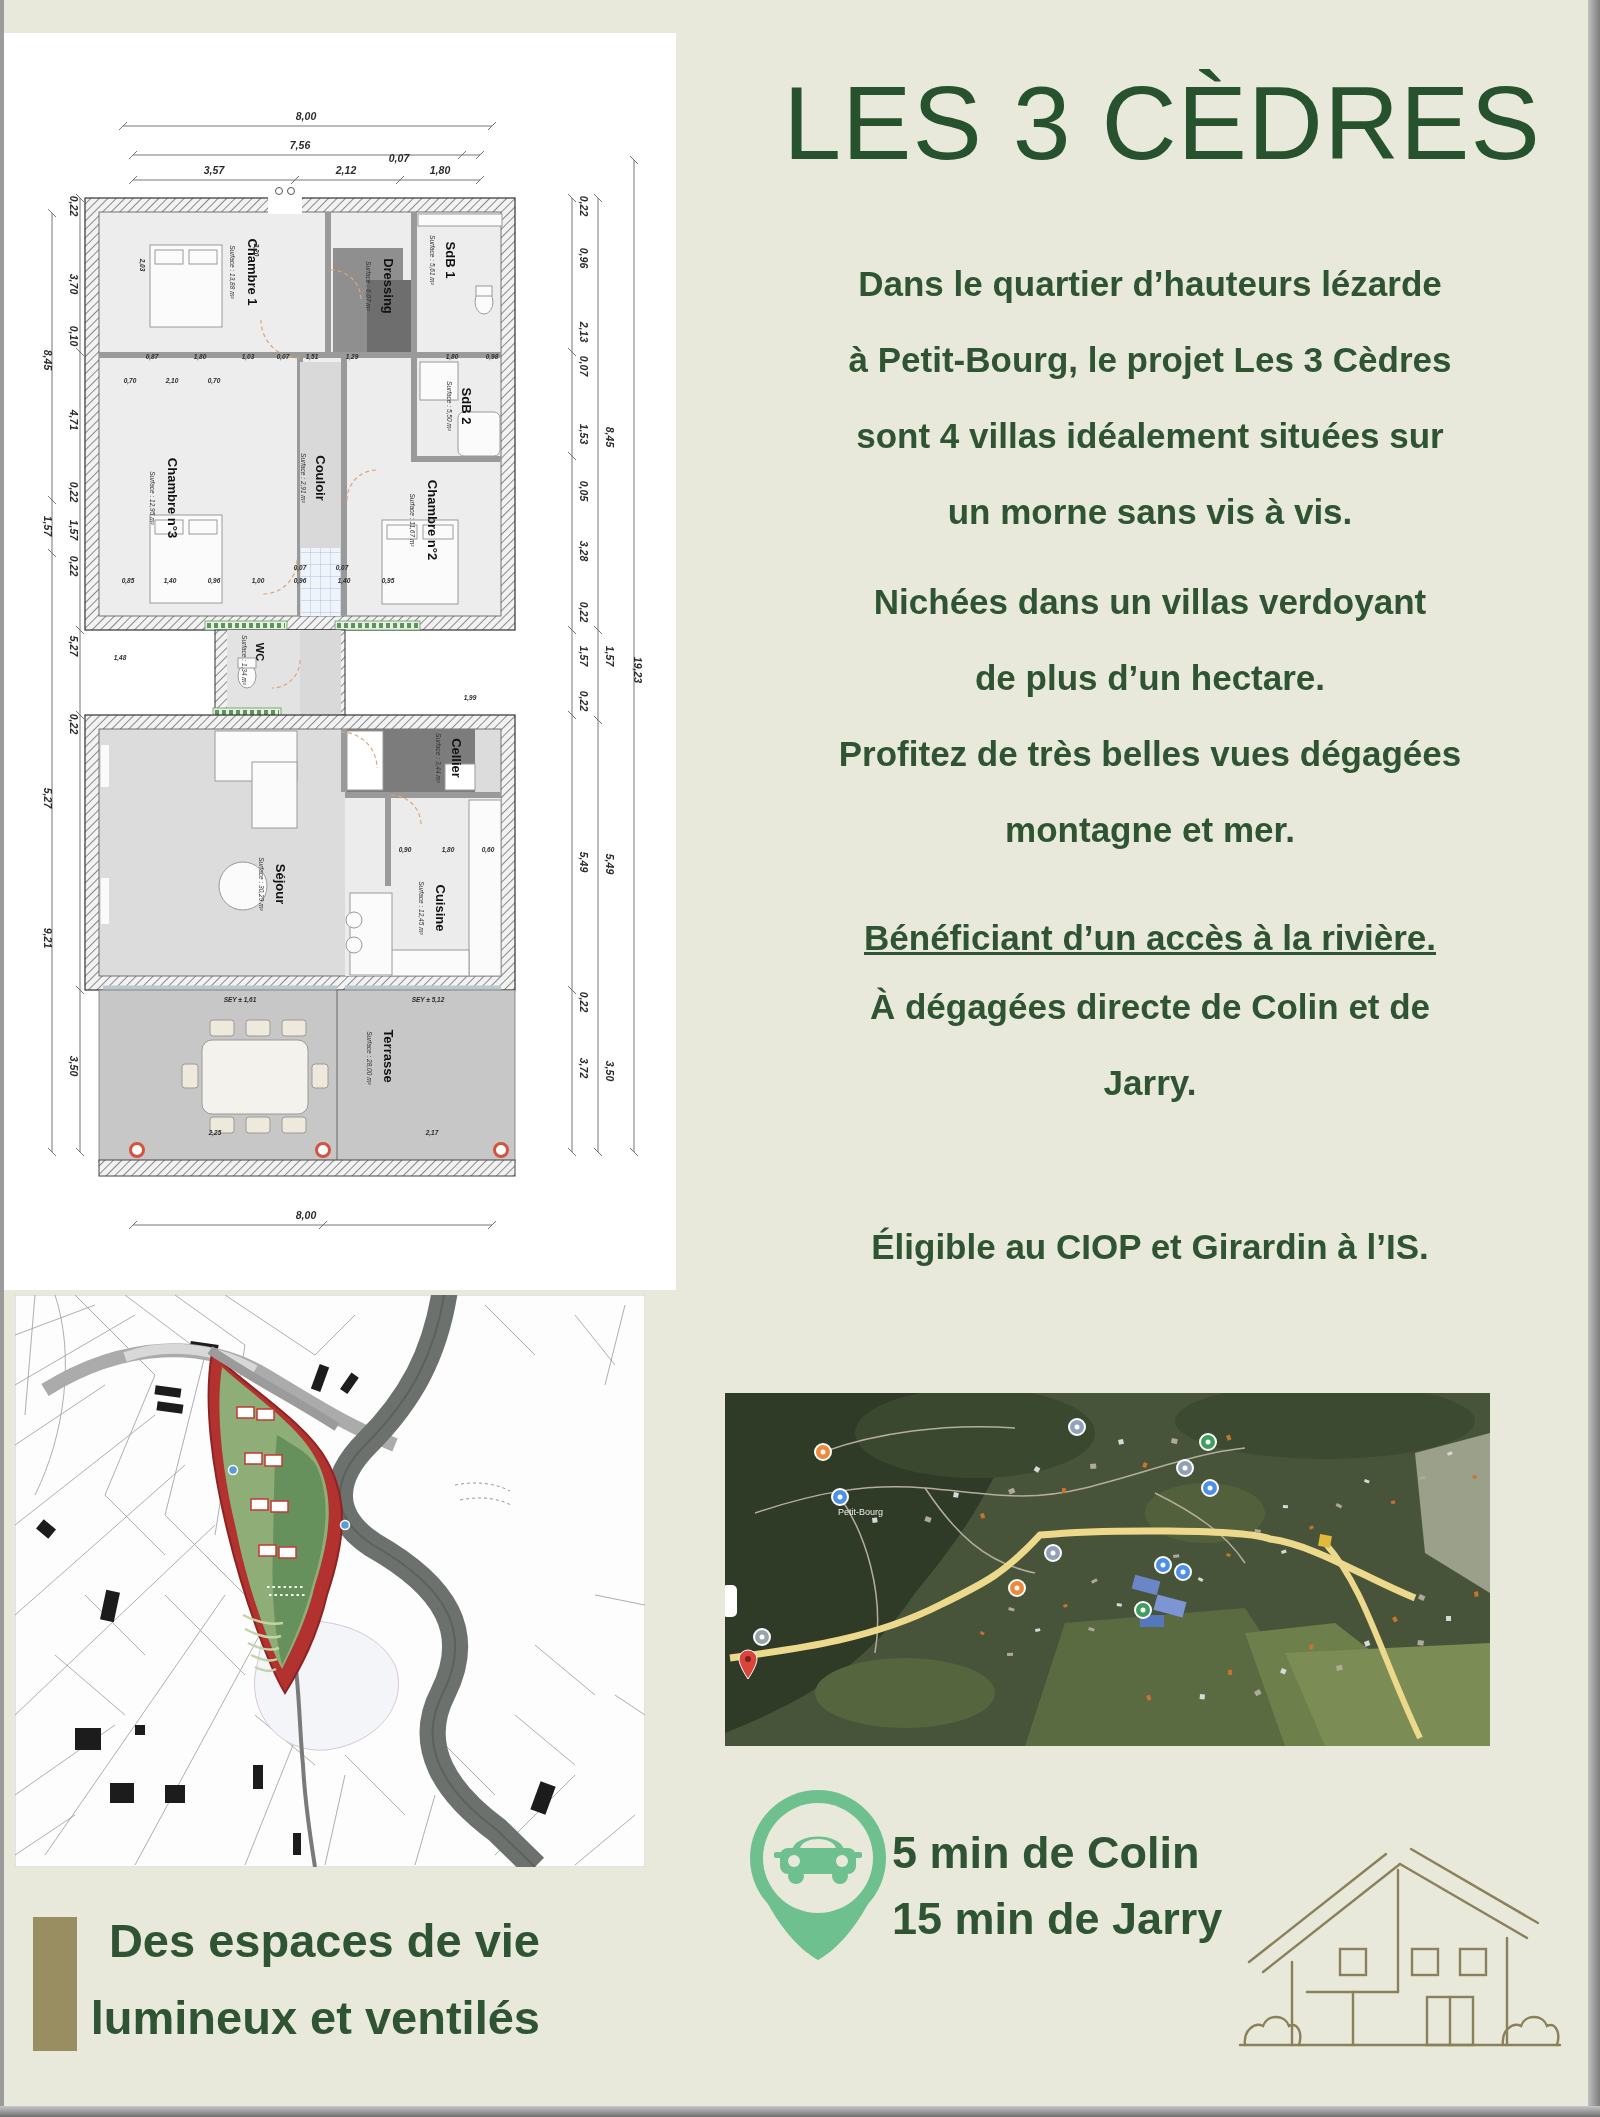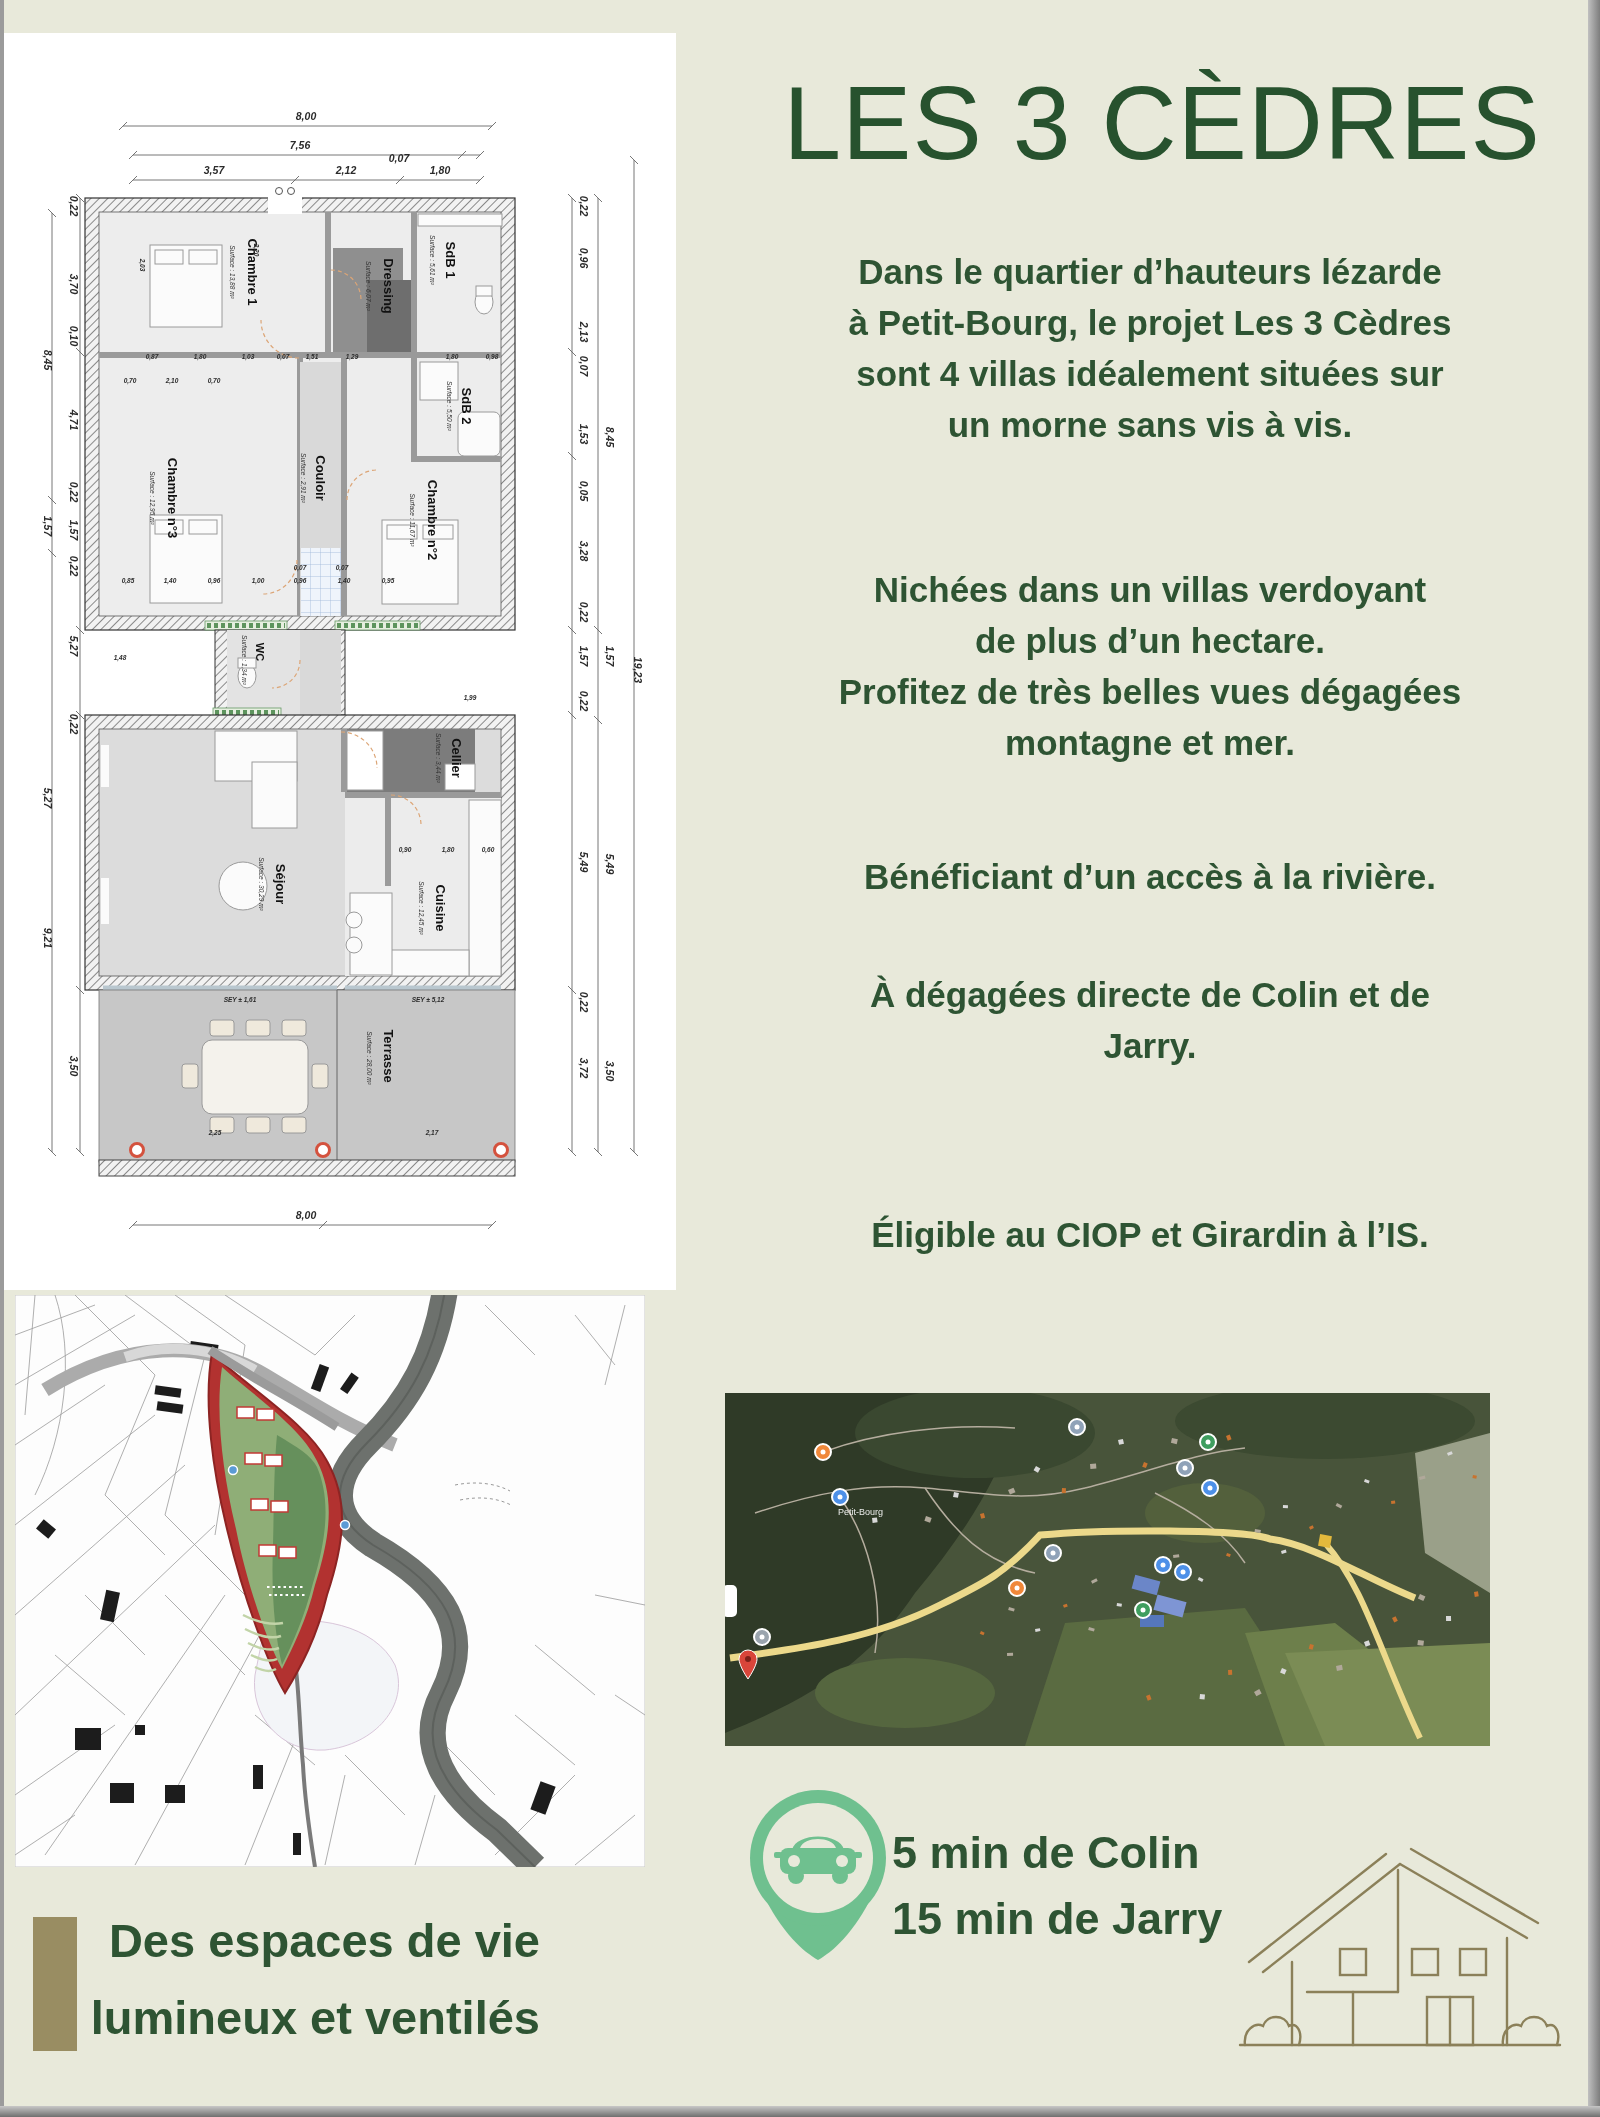--- a/index.html
+++ b/index.html
@@ -9,24 +9,24 @@
   #edge-left{left:0;top:0;width:4px;height:2117px;background:#9b9b9b;}
   #edge-right{right:0;top:0;width:12px;height:2117px;background:linear-gradient(90deg,#c0c0c0,#7d7d7d);}
   #edge-bottom{left:0;bottom:0;width:1600px;height:11px;background:linear-gradient(#c7c7c7,#6f6f6f);}
   #plan-panel{position:absolute;left:4px;top:33px;width:672px;height:1257px;background:#ffffff;}
   #site-map{position:absolute;left:15px;top:1295px;width:630px;height:572px;background:#fdfdfd;}
   #sat-map{position:absolute;left:725px;top:1393px;width:765px;height:266px;background:#44502f;}
   .green-text{color:#2e5433;font-weight:bold;}
   #page-title{position:absolute;left:700px;top:52px;width:900px;margin:12px;text-align:center;
       font-size:104px;letter-spacing:1px;color:#27522e;font-weight:normal;}
   .para{position:absolute;left:710px;width:880px;text-align:center;font-size:35px;
-      line-height:51px;white-space:pre-line;margin:0;}
+      line-height:76px;white-space:pre-line;margin:0;}
   #para-1{top:246px;}
   #para-2{top:564px;}
-  #para-3{top:851px;}
+  #para-3{top:900px;text-decoration:underline;}
   #para-4{top:969px;}
   #para-5{top:1209px;text-align:center;}
   #drive-times{position:absolute;left:892px;top:1820px;font-size:45px;line-height:66px;white-space:pre-line;}
   #tagline{position:absolute;left:88px;top:1902px;width:452px;text-align:right;
       font-size:47px;line-height:77px;white-space:pre-line;}
   #accent-bar{position:absolute;left:33px;top:1917px;width:44px;height:134px;background:#998d62;}
   #pin-icon{position:absolute;left:740px;top:1778px;}
   #house-icon{position:absolute;left:1235px;top:1842px;}
   svg text{font-family:"Liberation Sans",sans-serif;}
 </style>

